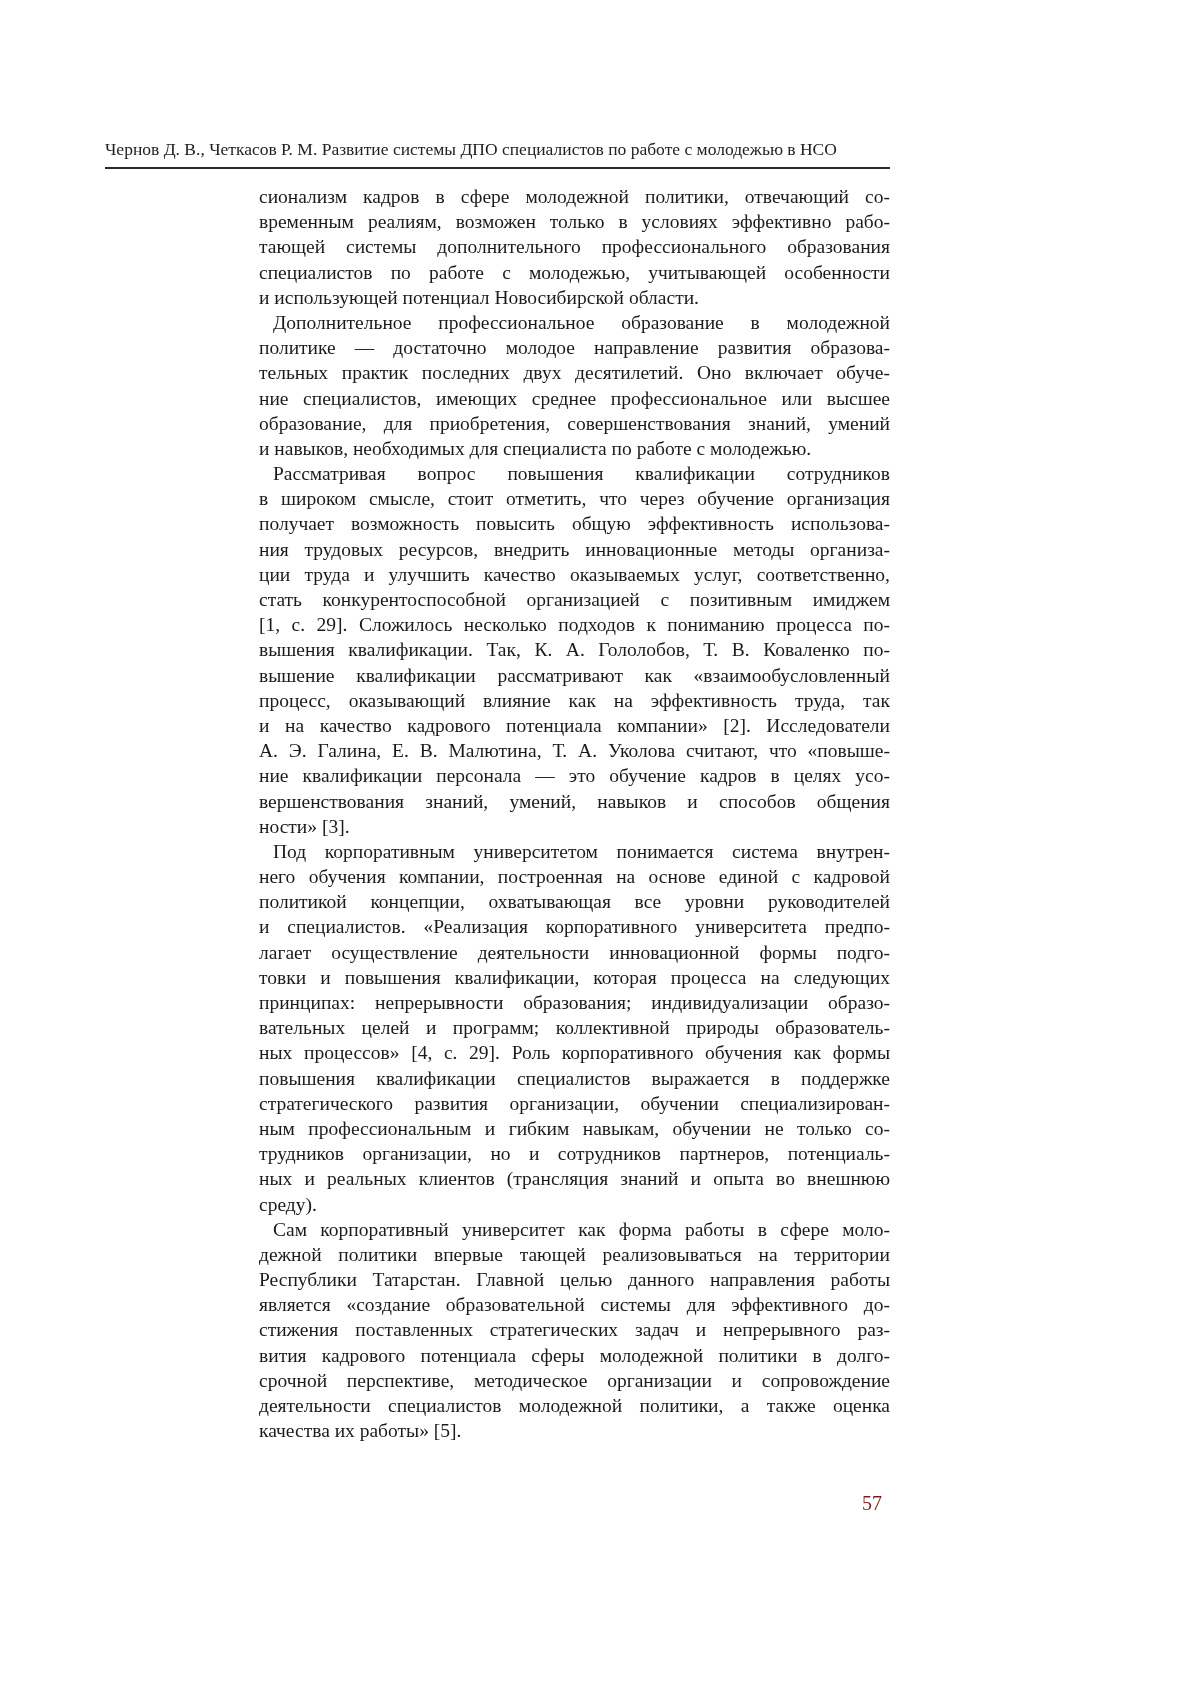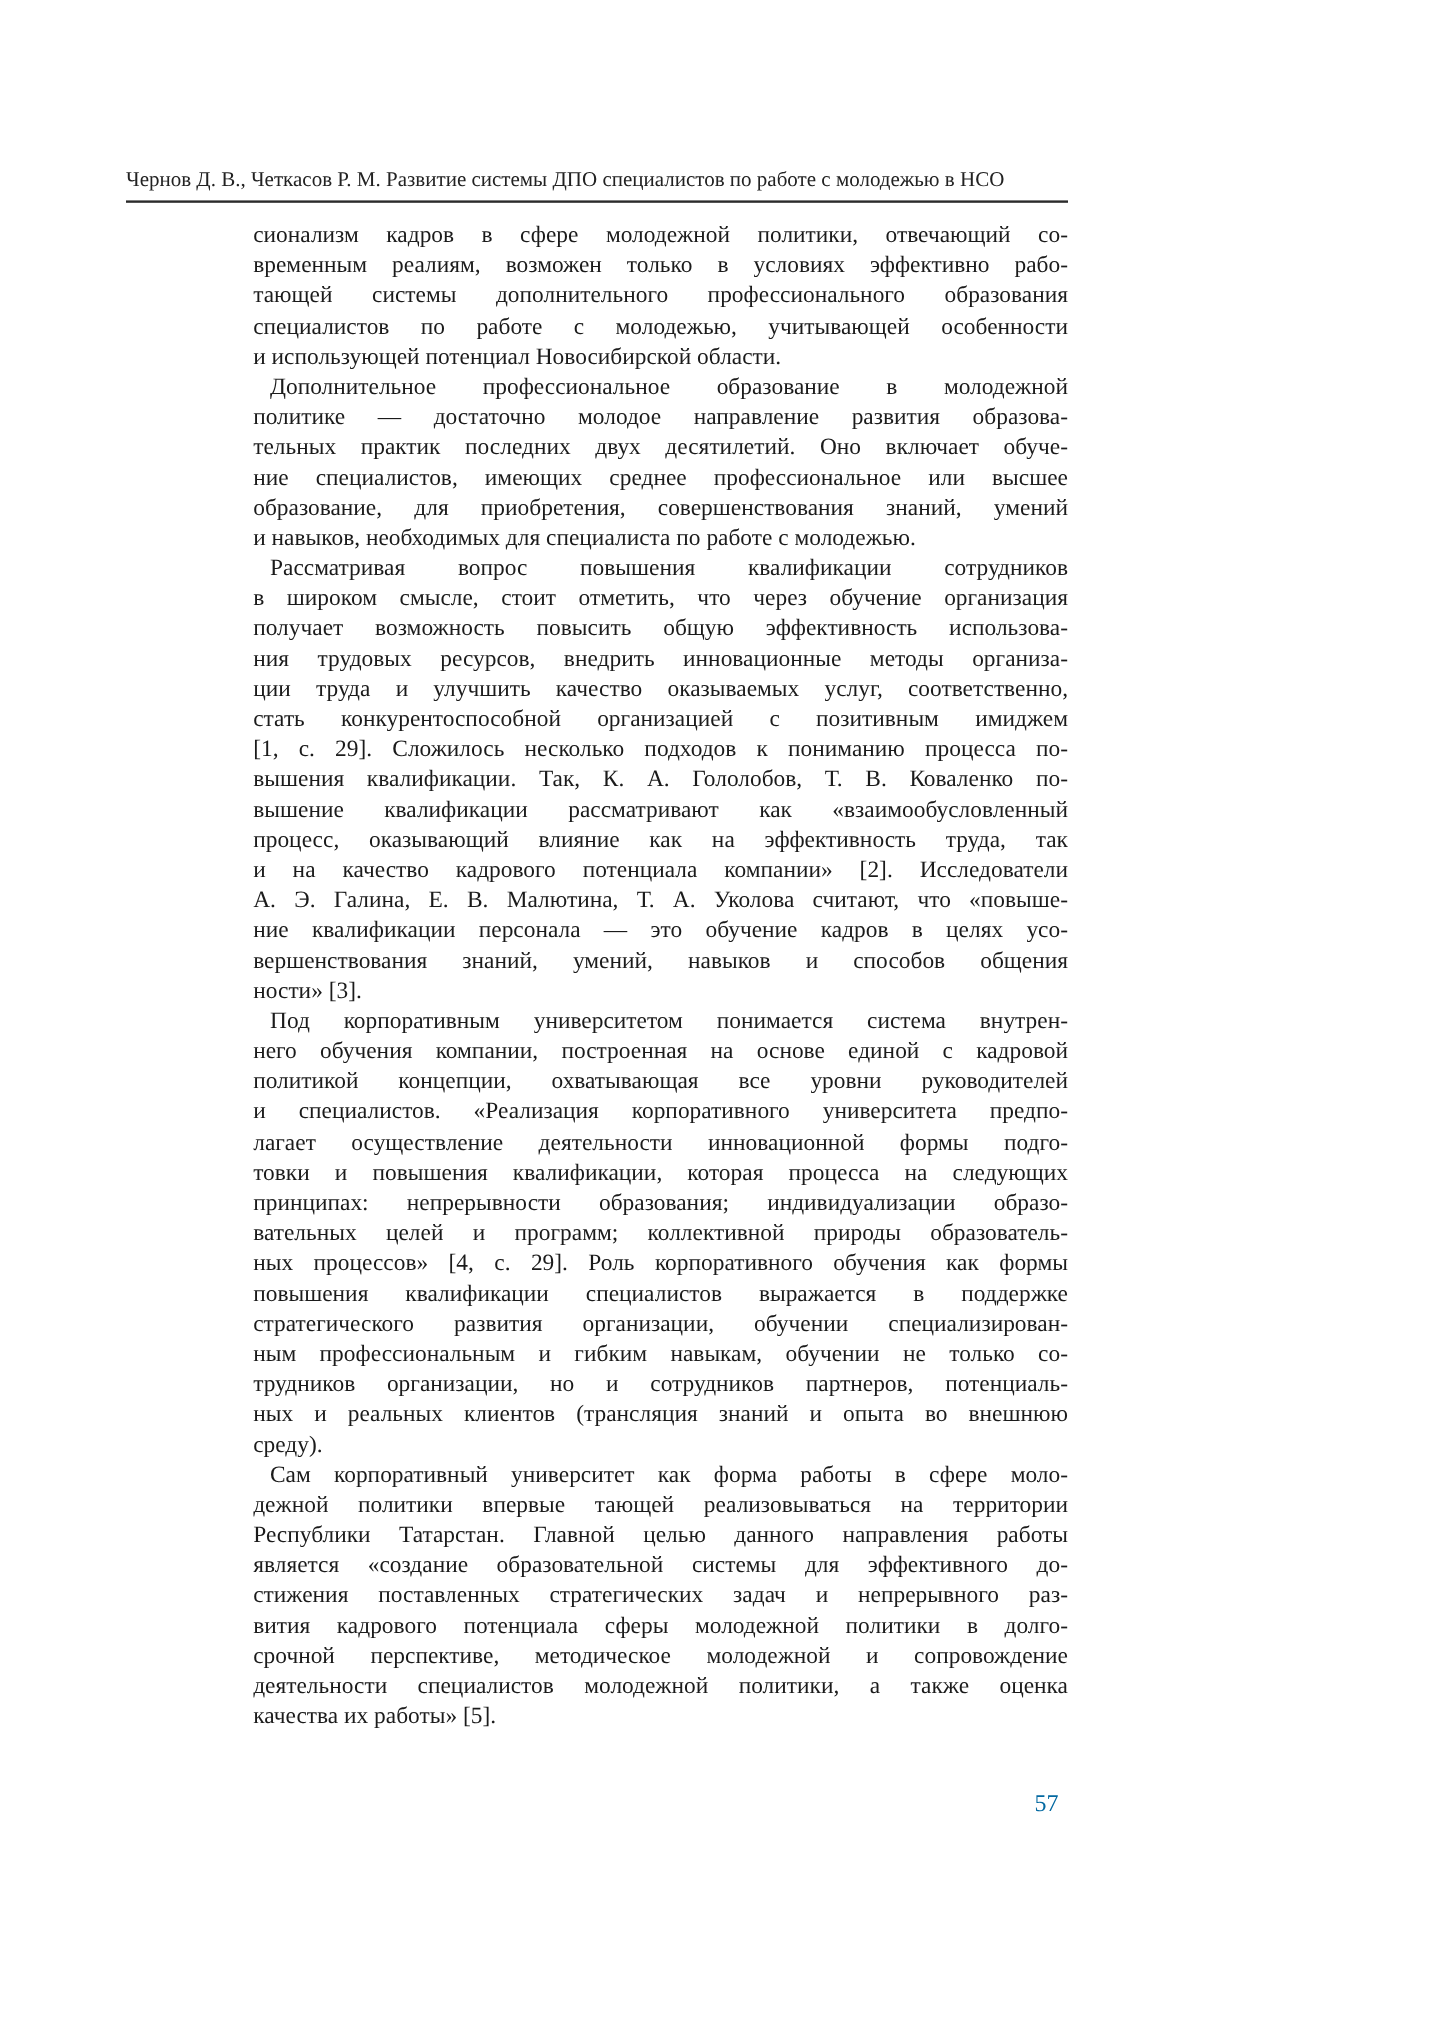--- a/index.html
+++ b/index.html
@@ -35,37 +35,38 @@
     width: 679px;
     font-size: 19.5px;
   }
   .line {
     height: 25.2px;
     line-height: 25.2px;
     text-align: justify;
     text-align-last: justify;
     overflow: hidden;
     white-space: nowrap;
+    margin-left: 48px;
   }
   .line.first {
     padding-left: 14px;
   }
   .line.last {
     text-align-last: left;
   }
   .page-number {
     position: absolute;
     left: 211px;
     top: 1492px;
     width: 679px;
     text-align: right;
     padding-right: 8px;
     box-sizing: border-box;
     font-size: 20px;
-    color: #0369a1;
+    color: #7f1d1d;
   }
 </style>
 </head>
 <body>
 
 <div class="page">
 
   <div class="running-header">
     <span>Чернов Д. В., Четкасов Р. М. Развитие системы ДПО специалистов по работе с молодежью в НСО</span>
   </div>
@@ -111,20 +112,20 @@
       <div class="line">ным профессиональным и гибким навыкам, обучении не только со-</div>
       <div class="line">трудников организации, но и сотрудников партнеров, потенциаль-</div>
       <div class="line">ных и реальных клиентов (трансляция знаний и опыта во внешнюю</div>
       <div class="line last">среду).</div>
       <div class="line first">Сам корпоративный университет как форма работы в сфере моло-</div>
       <div class="line">дежной политики впервые тающей реализовываться на территории</div>
       <div class="line">Республики Татарстан. Главной целью данного направления работы</div>
       <div class="line">является «создание образовательной системы для эффективного до-</div>
       <div class="line">стижения поставленных стратегических задач и непрерывного раз-</div>
       <div class="line">вития кадрового потенциала сферы молодежной политики в долго-</div>
-      <div class="line">срочной перспективе, методическое молодежной и сопровождение</div>
+      <div class="line">срочной перспективе, методическое организации и сопровождение</div>
       <div class="line">деятельности специалистов молодежной политики, а также оценка</div>
       <div class="line last">качества их работы» [5].</div>
     </div>
 
   <div class="page-number">57</div>
 
 </div>
 
 </body></html>

